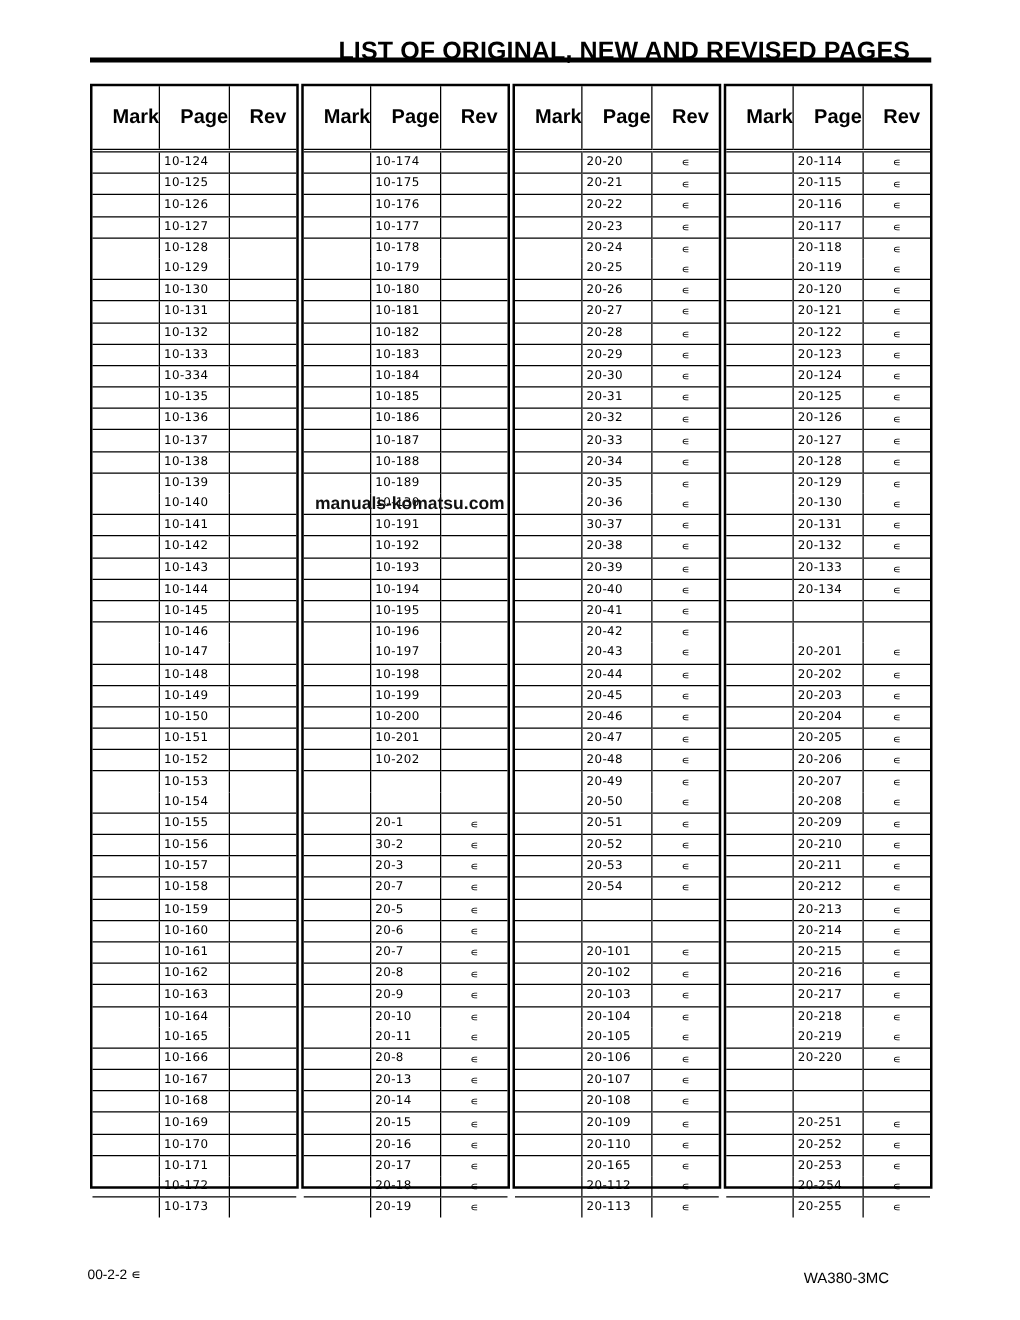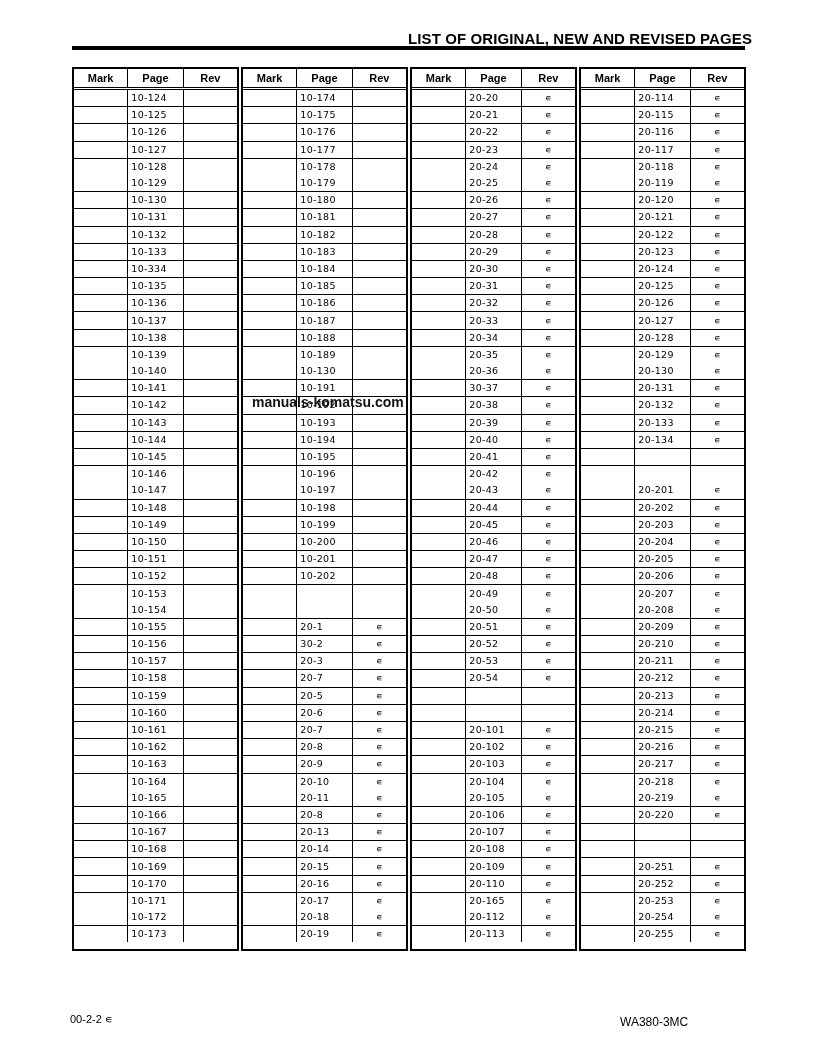--- a/index.html
+++ b/index.html
@@ -1,37 +1,37 @@
 <!DOCTYPE html>
 <html><head>
 <meta charset="utf-8">
 <style>
   html, body { margin: 0; padding: 0; background: #ffffff; }
   body { width: 816px; height: 1056px; position: relative; overflow: hidden;
          font-family: "Liberation Sans", sans-serif; color: #000; }
-  .title { position: absolute; right: 64px; top: 30px; font-size: 15px; font-weight: bold;
+  .title { position: absolute; right: 88px; top: 30px; font-size: 20px; font-weight: bold;
            letter-spacing: 0.1px; margin-left: 33px; }
   .title-rule { position: absolute; left: 72px; top: 46px; width: 673px; height: 4px; background: #000; }
   .tables { position: absolute; left: 72px; top: 67px; width: 674px; height: 884px; display: flex; gap: 2px; }
   .grp { flex: 1; position: relative; border: 2px solid #000; box-sizing: border-box; }
   .grp table { border-collapse: collapse; width: 100%; table-layout: fixed; }
-  .grp th { height: 18px; font-size: 11px; font-weight: bold; text-align: center;
-            border-bottom: 3px double #000; border-left: 1px solid #000; padding: 0; }
+  .grp th { height: 18px; font-size: 16px; font-weight: bold; text-align: center;
+            border-bottom: 3px double #000; border-left: 1px solid #000; padding: 16px; }
   .grp th:first-child, .grp td:first-child { border-left: none; }
   .grp td { height: 16.2px; padding: 0; font-size: 10px; border-left: 1px solid #000;
             border-top: 1px solid #000; line-height: 16px; }
   .grp tr.cont td { border-top: none; }
   .grp tbody tr:first-child td { border-top: none; }
   td.page { padding-left: 3px; font-family: "DejaVu Sans", sans-serif; font-size: 9.5px; letter-spacing: 0.3px; }
   td.rev { text-align: center; font-size: 9px; }
   col.c-mark { width: 33%; } col.c-page { width: 34%; } col.c-rev { width: 33%; }
   .watermark { position: absolute; left: 252px; top: 394px; font-size: 14px; color: #111;
                font-family: "Liberation Sans", sans-serif; white-space: nowrap; font-weight: bold; }
   .footer-left { position: absolute; left: 70px; top: 1013px; font-size: 11px; }
-  .footer-right { position: absolute; left: 620px; top: 1015px; font-size: 12px; }
+  .footer-right { position: absolute; left: 643px; top: 1015px; font-size: 12px; }
 </style>
 </head>
 <body>
 
 <div class="title">LIST OF ORIGINAL, NEW AND REVISED PAGES</div>
 <div class="title-rule"></div>
 
 <div class="tables">
   <div class="grp">
       <table>

